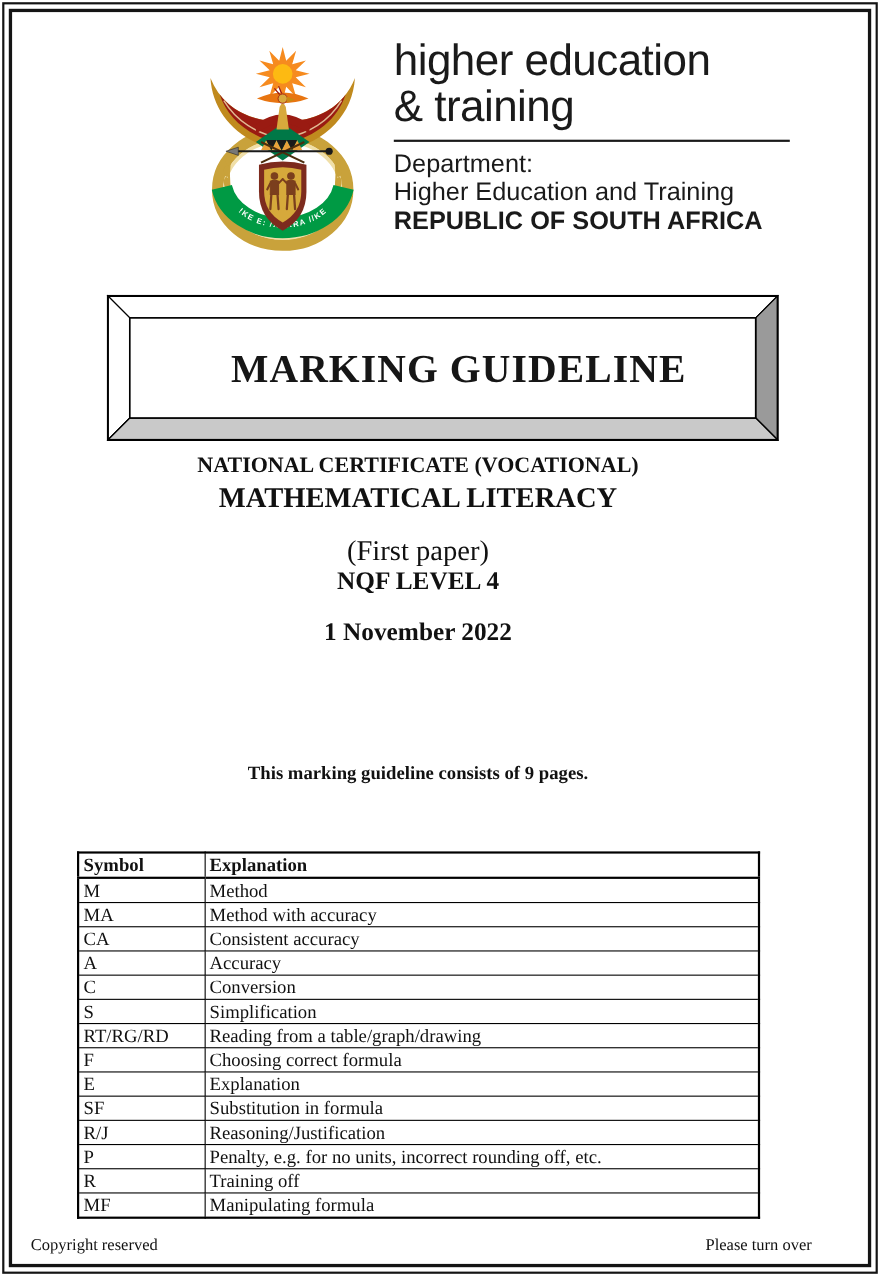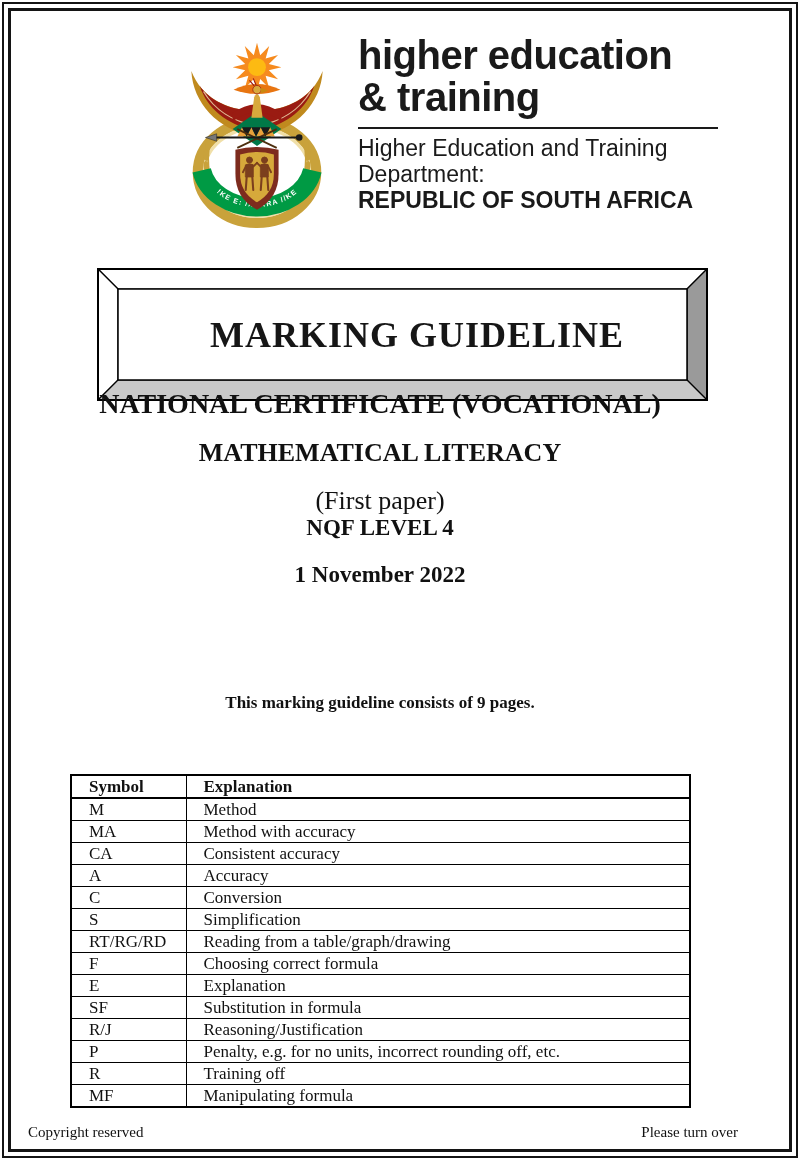--- a/index.html
+++ b/index.html
@@ -6,51 +6,51 @@
   body{
     width:800px;height:1160px;position:relative;overflow:hidden;
     background:#ffffff;font-family:"Liberation Serif",serif;color:#111;
   }
   .frame-outer{position:absolute;inset:2px;border:2px solid #141414;pointer-events:none;}
   .frame-inner{position:absolute;inset:8px;border:3px solid #141414;pointer-events:none;}
 
   
   .coat-of-arms{position:absolute;left:181px;top:30px;width:152px;height:201px;}
   .dept-block{position:absolute;left:358px;top:34px;width:362px;font-family:"Liberation Sans",sans-serif;}
-  .wordmark{font-size:40px;line-height:42px;letter-spacing:-0.5px;color:#1a1a1a;font-weight:bold;}
+  .wordmark{font-size:40px;line-height:42px;letter-spacing:-0.5px;color:#1a1a1a;}
   .mast-rule{border:none;border-top:2.5px solid #1a1a1a;margin:9px 0 6px 0;width:360px;}
   .dept-line{font-size:23px;line-height:26px;color:#1a1a1a;}
   .dept-country{font-weight:bold;}
 
   
   .title-box{position:absolute;left:97px;top:268px;width:640px;height:133px;}
   .title-box svg{position:absolute;left:0;top:0;}
   .title-box .box-label{
     position:absolute;inset:21px;display:flex;align-items:center;justify-content:center;
     font-size:36px;font-weight:bold;letter-spacing:1px;color:#161616;
   }
 
   
   .tline{position:absolute;left:70px;width:620px;text-align:center;white-space:nowrap;}
-  .t-cert   {top:388px;font-size:28px;font-weight:bold;}
+  .t-cert   {top:412px;font-size:20px;font-weight:bold;}
   .t-subj   {top:438px;font-size:26px;font-weight:bold;}
   .t-paper  {top:486px;font-size:26px;}
   .t-level  {top:515px;font-size:23px;font-weight:bold;}
   .t-date   {top:562px;font-size:23px;font-weight:bold;}
   .t-note   {top:693px;font-size:17px;font-weight:bold;}
 
   
   .symbol-table{
     position:absolute;left:70px;top:774px;width:621px;
     border-collapse:collapse;border:2px solid #000;
     font-family:"Liberation Serif",serif;font-size:17px;
   }
   .symbol-table th,.symbol-table td{
     border:1px solid #000;height:21px;line-height:20px;
-    padding:0 17px;text-align:left;font-weight:normal;
+    padding:0 4px;text-align:left;font-weight:normal;
   }
   .symbol-table thead th{font-weight:bold;border-bottom:2px solid #000;}
 
   
   .page-footer{
     position:absolute;left:28px;right:62px;top:1124px;
     display:flex;justify-content:space-between;font-size:15px;
   }
 </style>
 </head>
@@ -148,22 +148,22 @@
     </g>
   </svg>
 </div>
 
 <div class="dept-block">
   <div class="wordmark">
     <div>higher education</div>
     <div>&amp; training</div>
   </div>
   <hr class="mast-rule">
+  <div class="dept-line">Department:</div>
   <div class="dept-line">Higher Education and Training</div>
-  <div class="dept-line">Department:</div>
   <div class="dept-line dept-country">REPUBLIC OF SOUTH AFRICA</div>
 </div>
 
 <div class="title-box">
   <svg width="611" height="133" viewBox="0 0 611 133">
     <polygon points="1,1 610,1 590,21 21,21" fill="#ffffff" stroke="#000" stroke-width="1.2"></polygon>
     <polygon points="1,1 21,21 21,112 1,132" fill="#ffffff" stroke="#000" stroke-width="1.2"></polygon>
     <polygon points="610,1 610,132 590,112 590,21" fill="#9A9A9A" stroke="#000" stroke-width="1.2"></polygon>
     <polygon points="1,132 21,112 590,112 610,132" fill="#C9C9C9" stroke="#000" stroke-width="1.2"></polygon>
     <rect x="1" y="1" width="609" height="131" fill="none" stroke="#000" stroke-width="2"></rect>

